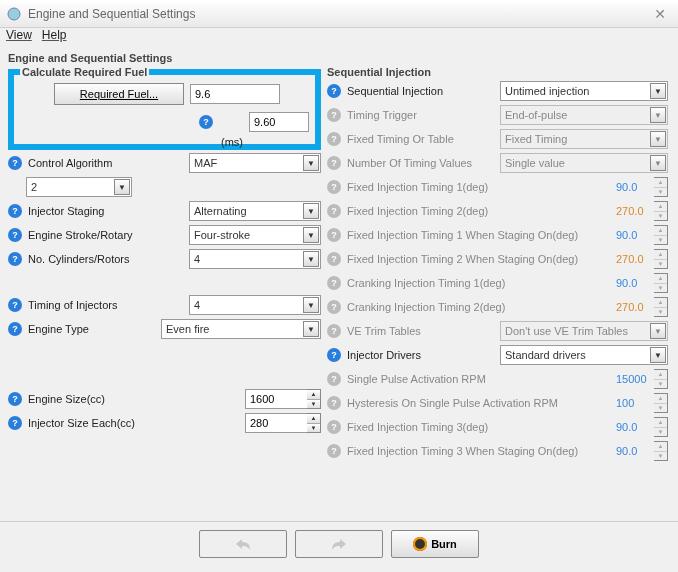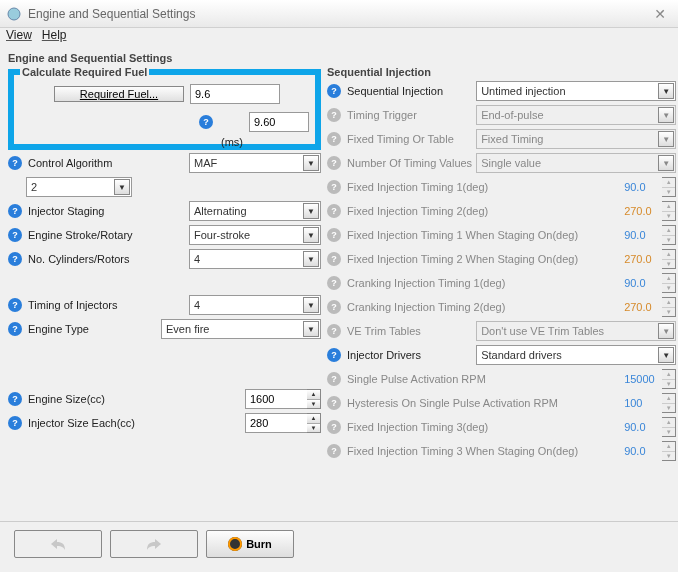--- a/index.html
+++ b/index.html
@@ -76,34 +76,34 @@
   }
   .spinner .sp {
     flex:1; display:flex; align-items:center; justify-content:center;
     font-size:6px; background:linear-gradient(#fff,#e0e0e0);
     border-bottom:1px solid #aaa;
   }
   .spinner .sp:last-child { border-bottom:none; }
   .spinner.dis .sp { background:#eee; color:#aaa; border-color:#ccc;}
   .num-wrap { display:flex; width:76px; }
   .num-wrap .inp { width:62px; border-right:none; }
-  .sel-wide { width:200px; }
+  .sel-wide { width:168px; }
   .sel-xs { width:106px; }
   .btn {
-    height:16px; padding:0 12px; background:linear-gradient(#fdfdfd,#e0e0e0);
+    height:22px; padding:0 12px; background:linear-gradient(#fdfdfd,#e0e0e0);
     border:1px solid #888; font-size:11px; display:inline-flex; align-items:center; justify-content:center;
     gap:4px;
   }
   .hl-bar {
     background:#2258d6; color:#fff; height:18px; display:flex; align-items:center;
     padding:0 4px; margin:2px -2px; font-size:11px;
   }
   .footer-bar {
     position:absolute; bottom:6px; left:0; right:0;
-    display:flex; justify-content:flex-start; gap:8px; padding:8px 14px;
+    display:flex; justify-content:center; gap:8px; padding:8px 14px;
     border-top:1px solid #ccc; background:#f0f0f0;
   }
   .footer-btn {
     width:88px; height:28px; border:1px solid #888; border-radius:2px;
     background:linear-gradient(#fdfdfd,#dedede);
     display:flex; align-items:center; justify-content:center; gap:4px;
     font-weight:bold; font-size:11px;
   }
   .footer-btn.icon-only { background:#efefef; color:#aaa; }
   .burn-ic { width:14px; height:14px; border-radius:50%; background:#333; box-shadow:0 0 0 2px #f90 inset; }

